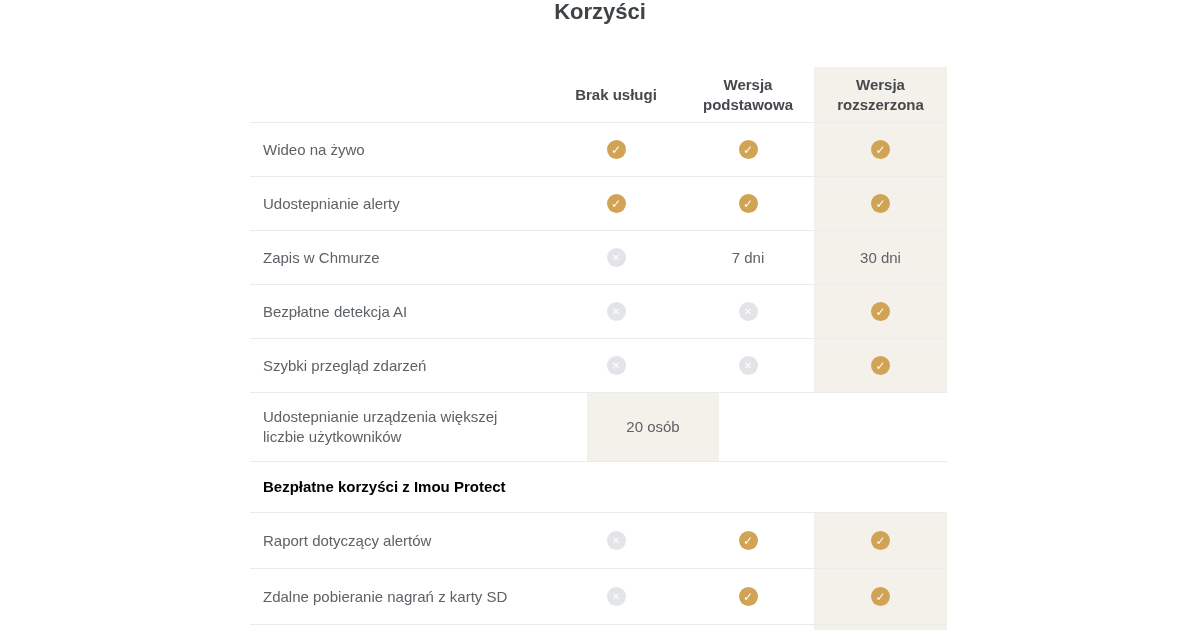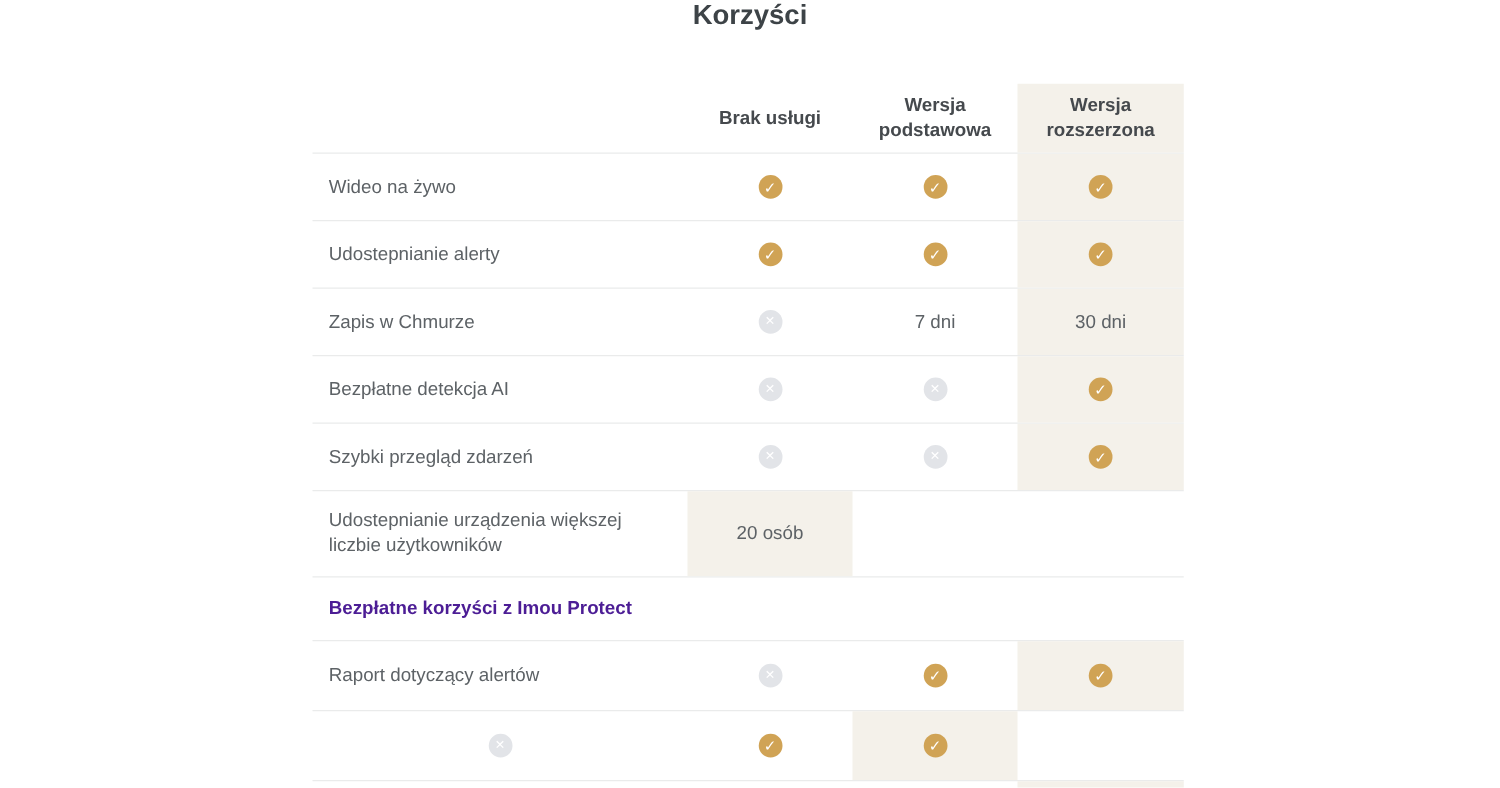--- a/index.html
+++ b/index.html
@@ -9,31 +9,31 @@
   *{box-sizing:border-box; margin:0; padding:0;}
   html,body{width:1200px; height:630px; overflow:hidden; background:#ffffff;
     font-family:"Liberation Sans","DejaVu Sans",sans-serif;}
   .page{position:relative; width:992px; height:630px; background:#fff;}
   .title{position:absolute; top:-2px; left:0; width:1200px; text-align:center;
     font-size:22px; font-weight:600; color:var(--t1); line-height:28px;}
   .table{position:absolute; left:250px; top:67px; width:697px;}
   .row{display:grid; grid-template-columns:300px 132px 132px 133px;
     align-items:center; border-bottom:1px solid var(--sep); height:54px;}
   .row.header{height:56px;}
-  .row.tall{height:69px;}
+  .row.tall{height:69px;gap:37px;}
   .row.section{height:51px;}
   .row.last{height:56px;}
   .row.tail{height:20px; border-bottom:none;}
   .cell{height:100%; display:flex; align-items:center; justify-content:center;
     text-align:center; font-size:15px; color:var(--t2); line-height:20px;}
   .cell.label{justify-content:flex-start; text-align:left; padding:0 30px 0 13px;}
   .cell.hl{background:var(--hl);}
   .row.header .cell{font-weight:700; color:#45494d;}
   .cell.section-label{grid-column:1 / -1; justify-content:flex-start; text-align:left;
-    padding-left:13px; font-weight:700; color:#4c1d95; font-size:15px;}
+    padding-left:13px; font-weight:700; color:#000000; font-size:15px;}
   .icon{width:19px; height:19px; border-radius:50%; display:inline-flex;
     align-items:center; justify-content:center; color:#fff; font-weight:700;}
   .icon.check{background:var(--check); font-size:12px;}
   .icon.cross{background:var(--cross); font-size:10px;}
 </style>
 </head>
 <body>
 
 <div class="page">
   <div class="title">Korzyści</div>
@@ -127,20 +127,21 @@
             <span class="icon cross">✕</span>
           </div>
           <div class="cell">
             <span class="icon check">✓</span>
           </div>
           <div class="cell hl">
             <span class="icon check">✓</span>
           </div>
         </div>
         <div class="row last">
+          <div class="cell label">Zdalne pobieranie nagrań z karty SD</div>
           <div class="cell">
             <span class="icon cross">✕</span>
           </div>
           <div class="cell">
             <span class="icon check">✓</span>
           </div>
           <div class="cell hl">
             <span class="icon check">✓</span>
           </div>
         </div>

